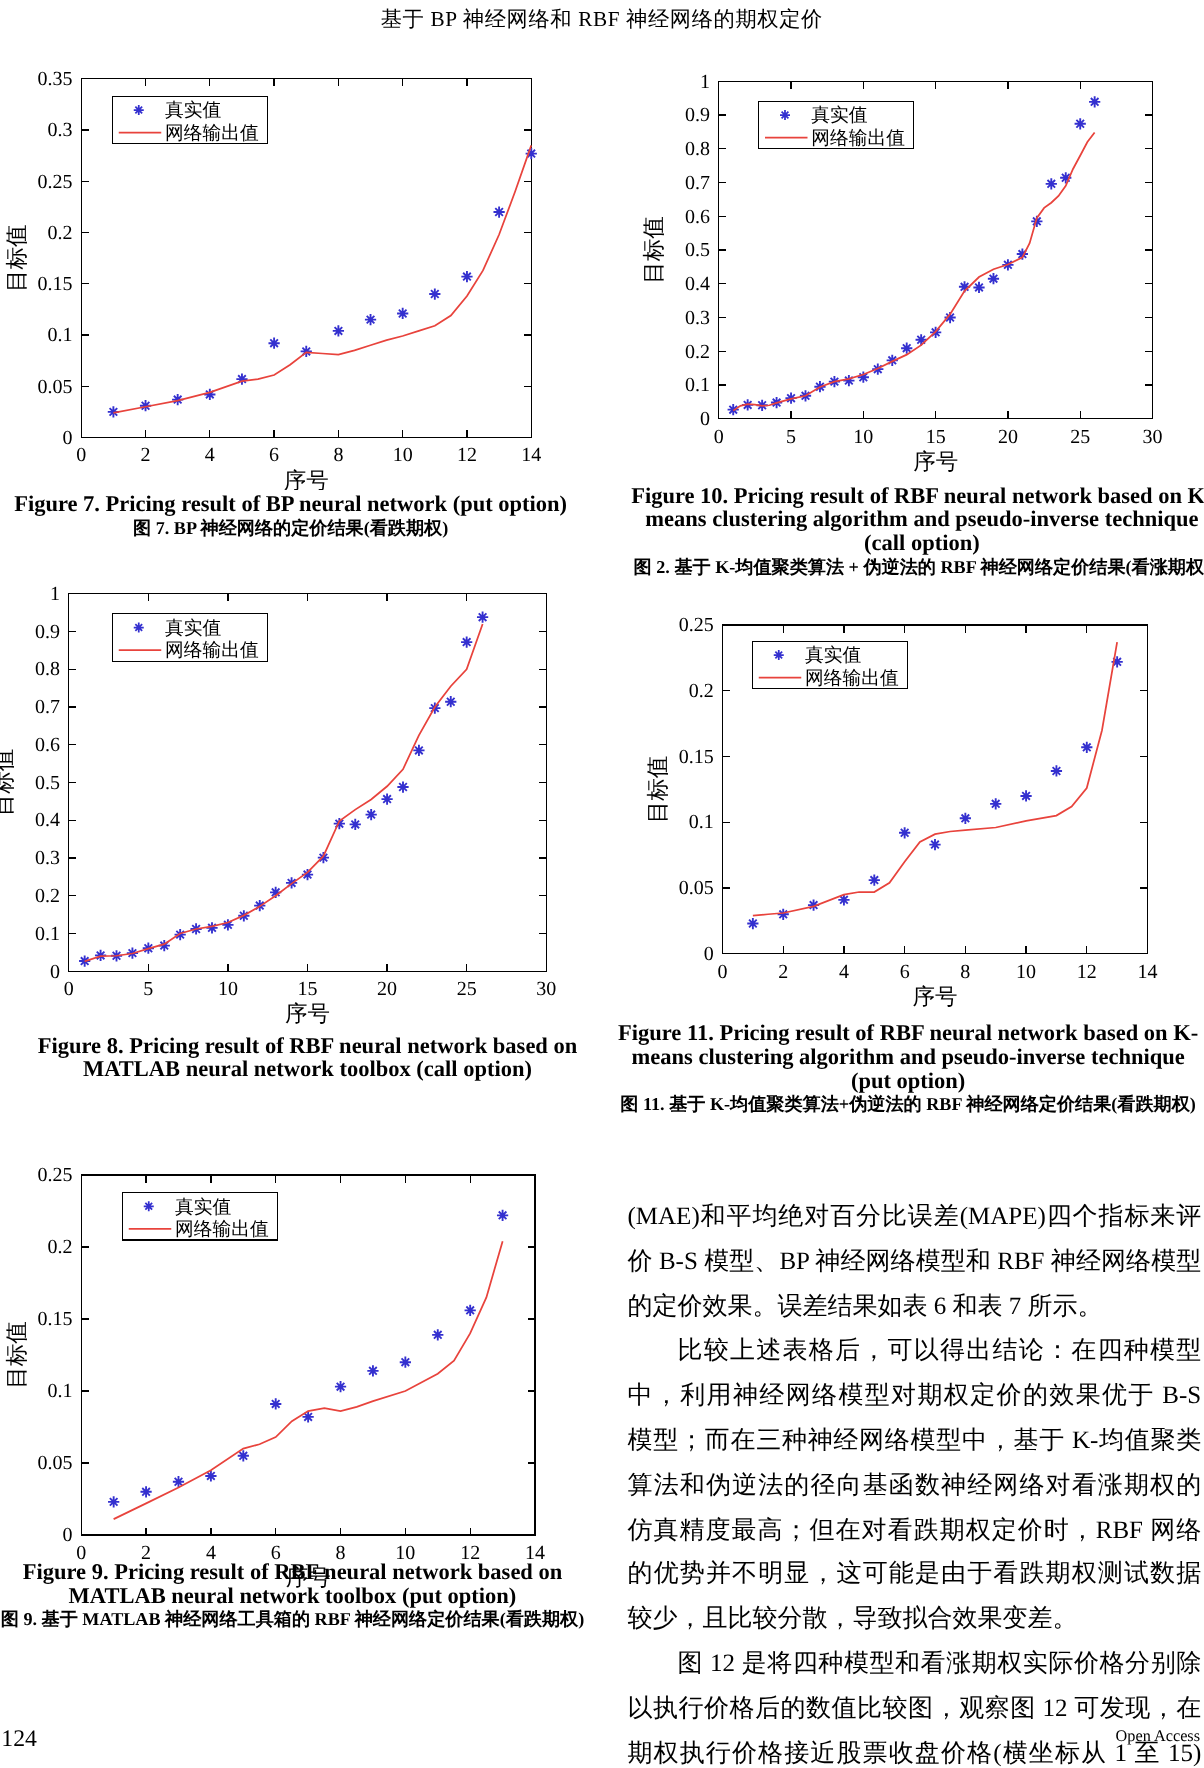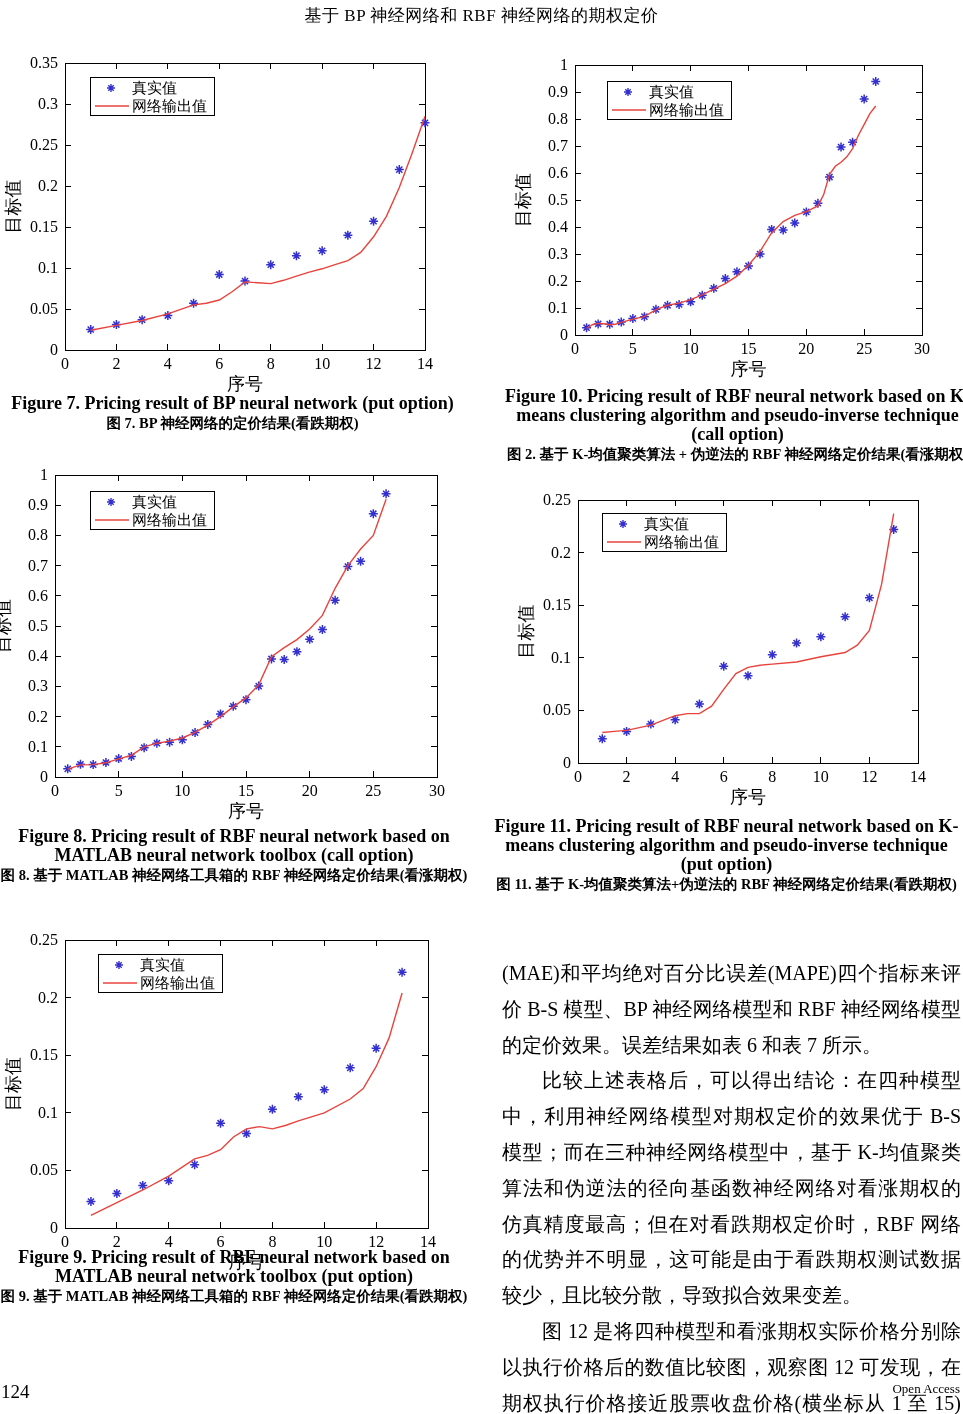--- a/index.html
+++ b/index.html
@@ -16,21 +16,21 @@
   #fig8svg{left:0px;top:463px;}
   #fig9svg{left:0px;top:926px;}
   #fig10svg{left:498px;top:53px;}
   #fig11svg{left:498px;top:480px;}
   .caption{
     position:absolute;text-align:center;font-weight:bold;line-height:19px;
   }
   .caption .en{font-size:18px;}
   .caption .zh{font-size:14.5px;line-height:21px;}
   #fig7cap{left:0px;top:394px;width:465px;}
-  #fig8cap{left:0px;top:827px;width:468px;}
+  #fig8cap{left:0px;top:827px;width:468px;padding-left:12px;}
   #fig9cap{left:0px;top:1248px;width:468px;}
   #fig10cap{left:490px;top:387px;width:473px;margin-left:11px;}
   #fig11cap{left:490px;top:817px;width:473px;}
   .bodytext{
     position:absolute;left:502px;top:916px;width:459px;
     font-size:20px;line-height:35.8px;text-align:justify;
   }
   .bodytext p{margin:0;text-indent:2em;}
   .bodytext p.noindent{text-indent:0;margin-top:40px;}
   .footer-left{position:absolute;left:1px;top:1381px;font-size:19px;}
@@ -205,21 +205,20 @@
     <path d="M 381.56666666666666 30.72399999999999 L 390.56666666666666 30.72399999999999 M 386.06666666666666 26.22399999999999 L 386.06666666666666 35.22399999999999 M 383.00666666666666 27.66399999999999 L 389.12666666666667 33.78399999999999 M 383.00666666666666 33.78399999999999 L 389.12666666666667 27.66399999999999" stroke="#3430cf" stroke-width="1.5" fill="none"></path>
     <path d="M67.7 306.1 L80.5 301.9 L93.2 301.6 L105.9 299.8 L118.7 295.9 L131.4 292.3 L144.1 283.8 L156.9 280.2 L169.6 278.1 L182.3 275.0 L195.1 269.3 L207.8 262.1 L220.5 253.6 L233.3 243.9 L246.0 234.9 L258.7 221.9 L271.5 193.8 L284.2 184.7 L296.9 176.6 L309.7 166.0 L322.4 152.4 L335.1 125.3 L347.9 102.6 L360.6 86.0 L373.3 72.4 L386.1 36.2" fill="none" stroke="#e8433c" stroke-width="1.4"></path>
     <rect x="90" y="28" width="124" height="38" fill="#fff" stroke="#000000" stroke-width="1" shape-rendering="crispEdges"></rect>
     <path d="M 107 39 L 115 39 M 111 35 L 111 43 M 108.28 36.28 L 113.72 41.72 M 108.28 41.72 L 113.72 36.28" stroke="#3430cf" stroke-width="1.4" fill="none"></path>
     <text x="132" y="44" font-size="15" font-family="&quot;Liberation Serif&quot;,serif" fill="#000000">真实值</text>
     <line x1="95" y1="57" x2="129" y2="57" stroke="#e8433c" stroke-width="1.4"></line>
     <text x="132" y="62" font-size="15" font-family="&quot;Liberation Serif&quot;,serif" fill="#000000">网络输出值</text>
   </svg>
 <div id="fig8cap" class="caption">
   <div class="en">Figure 8. Pricing result of RBF neural network based on MATLAB neural network toolbox (call option)</div>
-  <div class="zh">图 8. 基于 MATLAB 神经网络工具箱的 RBF 神经网络定价结果(看涨期权)</div>
 </div>
 
 <svg id="fig9svg" class="chart" width="465" height="350">
     <rect x="65" y="14" width="363" height="288" fill="none" stroke="#000000" stroke-width="1" shape-rendering="crispEdges"></rect>
     <line x1="65" y1="302" x2="65" y2="296" stroke="#000000" stroke-width="1" shape-rendering="crispEdges"></line>
     <line x1="65" y1="14" x2="65" y2="20" stroke="#000000" stroke-width="1" shape-rendering="crispEdges"></line>
     <text x="65" y="321" text-anchor="middle" font-size="16" font-family="&quot;Liberation Serif&quot;,serif" fill="#000000">0</text>
     <line x1="116.85714285714286" y1="302" x2="116.85714285714286" y2="296" stroke="#000000" stroke-width="1" shape-rendering="crispEdges"></line>
     <line x1="116.85714285714286" y1="14" x2="116.85714285714286" y2="20" stroke="#000000" stroke-width="1" shape-rendering="crispEdges"></line>
     <text x="116.85714285714286" y="321" text-anchor="middle" font-size="16" font-family="&quot;Liberation Serif&quot;,serif" fill="#000000">2</text>

